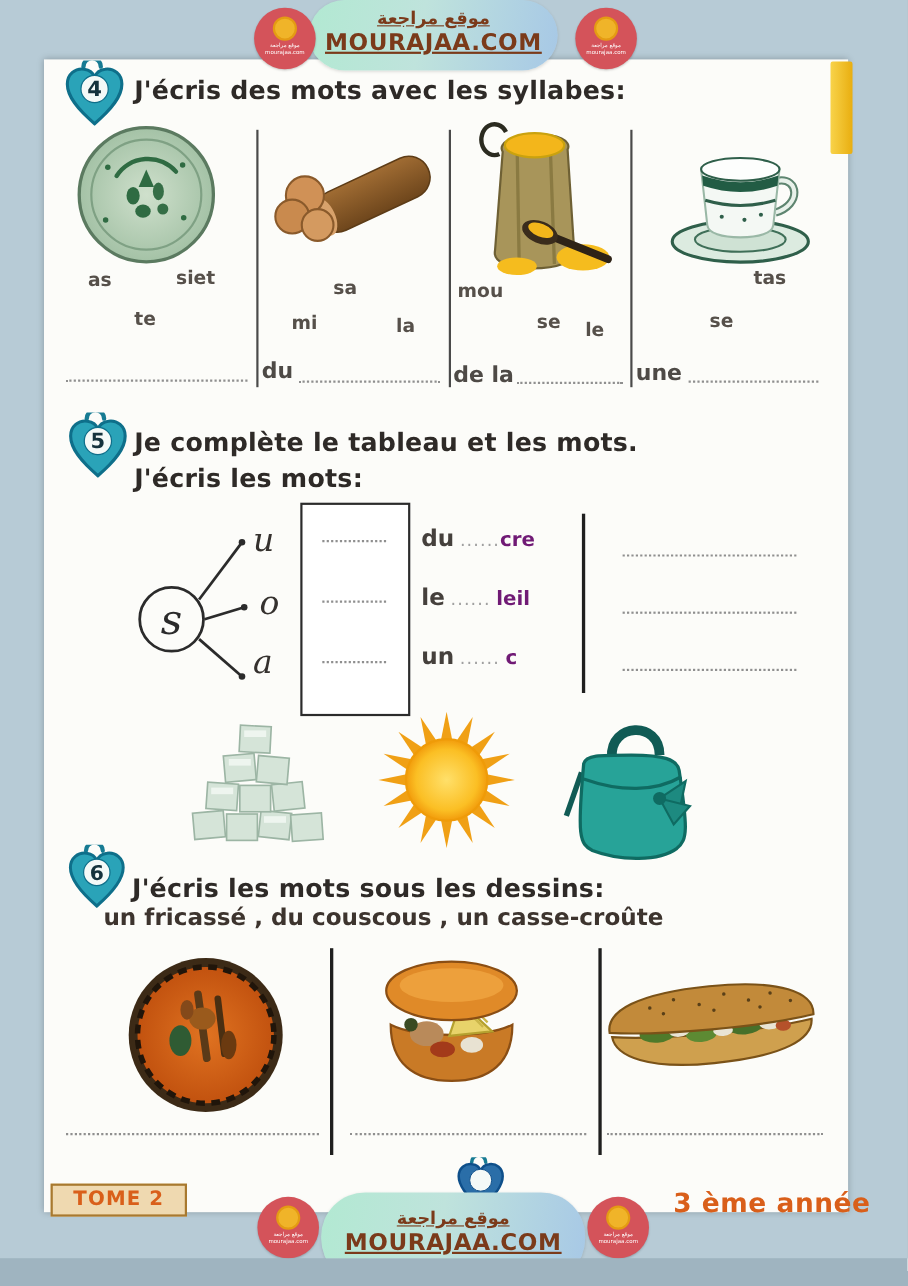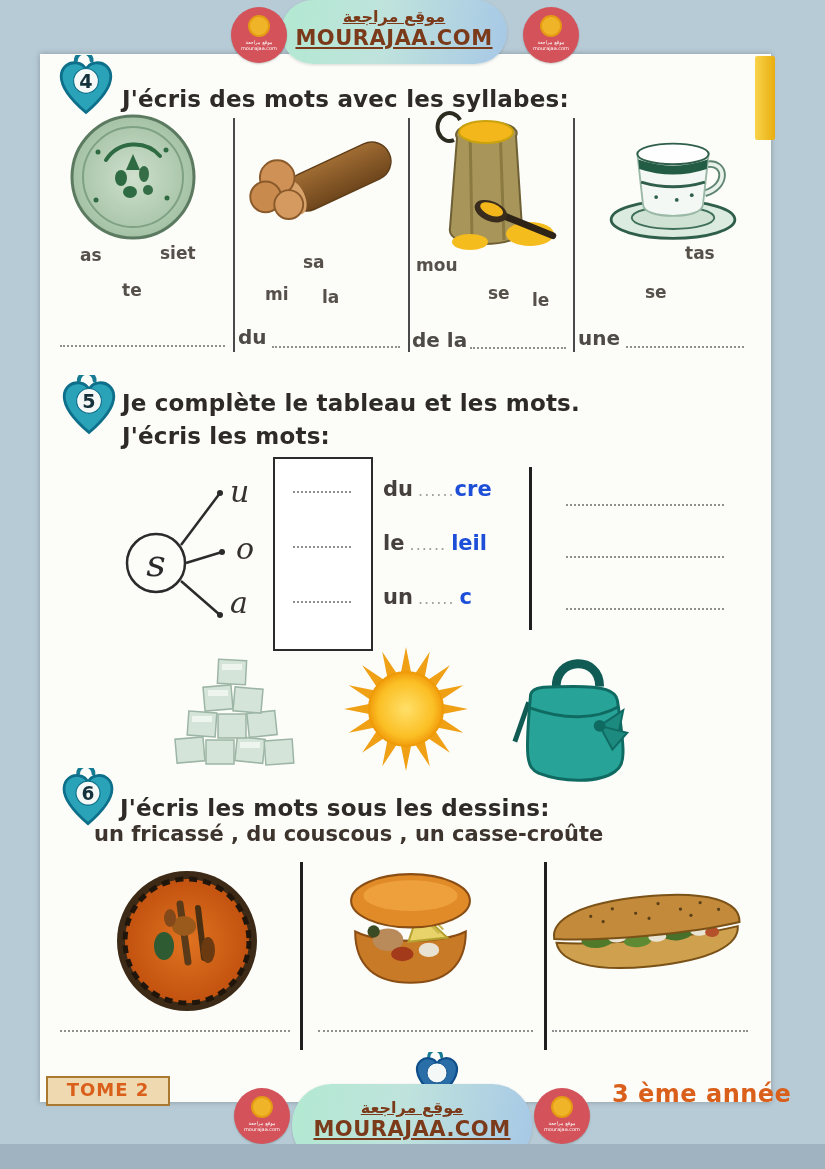--- a/index.html
+++ b/index.html
@@ -28,21 +28,21 @@
   
   .title{font-size:23px;font-weight:700;color:#2e2a27;letter-spacing:.2px;z-index:2;}
   .syll{font-size:17px;font-weight:600;color:#56504a;z-index:2;}
   .prefix{font-size:20px;font-weight:600;color:#4e4a46;z-index:2;}
   .dotline{height:0;border-bottom:2px dotted #8f8f8f;z-index:2;}
   .vline{width:2px;background:#4a4a4a;z-index:2;}
   .vline-dark{width:3px;background:#1f1f1f;z-index:2;}
   .cursive{font-family:"DejaVu Serif",serif;font-style:italic;color:#35312e;z-index:2;}
   .w-prefix{font-size:21px;font-weight:600;color:#45403c;}
   .w-gap{font-size:16px;color:#a0a0a0;letter-spacing:1px;}
-  .w-suffix{font-size:21px;font-weight:600;color:#1d4ed8;}
+  .w-suffix{font-size:18px;font-weight:600;color:#701a75;}
   .sbox{border:2.5px solid #2b2b2b;background:#fff;z-index:2;}
   .tome{font-size:18px;font-weight:bold;color:#d95f1a;background:#efd9b0;
         border:2px solid #a8792f;text-align:center;line-height:24px;
         letter-spacing:1px;z-index:2;}
   .grade{font-size:24px;font-weight:bold;color:#d95f1a;z-index:2;letter-spacing:.5px;}
 </style>
 </head>
 <body>
 
 <div class="canvas">
@@ -64,21 +64,21 @@
     <div class="rb-t">موقع مراجعة</div>
     <div class="rb-t">mourajaa.com</div>
   </div>
 
   <svg class="abs heart" style="left:57px;top:55px;" width="58" height="62" viewBox="0 0 100 110">
     <path d="M32,10 a14,14 0 0 1 28,0" fill="none" stroke="#177b93" stroke-width="7" stroke-linecap="round"></path>
     <path d="M50,102 C22,78 6,58 6,38 C6,22 19,12 33,14 C42,15 48,21 50,27 C52,21 58,15 67,14 C81,12 94,22 94,38 C94,58 78,78 50,102 Z" fill="#2aa3b8" stroke="#0e6f8a" stroke-width="5"></path>
     <circle cx="50" cy="46" r="22" fill="#f4f9f7" stroke="#0e6f8a" stroke-width="2"></circle>
     <text x="50" y="58" text-anchor="middle" font-size="34" font-weight="bold" fill="#15323c">4</text>
   </svg>
-  <div class="abs title" style="left:122px;top:70px;margin-top:16px;">J'écris des mots avec les syllabes:</div>
+  <div class="abs title" style="left:122px;top:70px;">J'écris des mots avec les syllabes:</div>
 
   <div class="abs vline" style="left:233px;top:118px;height:234px;"></div>
   <div class="abs vline" style="left:408px;top:118px;height:234px;"></div>
   <div class="abs vline" style="left:573px;top:118px;height:234px;"></div>
 
   <svg class="abs" style="left:68px;top:112px;z-index:2;" width="130" height="130" viewBox="0 0 130 130">
     <defs>
         <radialGradient id="pg">
           <stop offset="0%" stop-color="#cfe0cc"></stop>
           <stop offset="100%" stop-color="#a4c2a6"></stop>
@@ -141,21 +141,21 @@
       <circle cx="84" cy="83" r="2" fill="#2f5f4a"></circle>
       <circle cx="100" cy="78" r="2" fill="#2f5f4a"></circle>
   </svg>
 
   <span class="abs syll" style="left:80px;top:245px;">as</span>
   <span class="abs syll" style="left:160px;top:243px;">siet</span>
   <span class="abs syll" style="left:122px;top:280px;">te</span>
 
   <span class="abs syll" style="left:303px;top:252px;">sa</span>
   <span class="abs syll" style="left:265px;top:284px;">mi</span>
-  <span class="abs syll" style="left:322px;top:287px;">la</span>
+  <span class="abs syll" style="left:360px;top:287px;">la</span>
 
   <span class="abs syll" style="left:416px;top:255px;">mou</span>
   <span class="abs syll" style="left:488px;top:283px;">se</span>
   <span class="abs syll" style="left:532px;top:290px;">le</span>
 
   <span class="abs syll" style="left:685px;top:243px;">tas</span>
   <span class="abs syll" style="left:645px;top:282px;">se</span>
 
   <div class="abs dotline" style="left:60px;top:345px;width:165px;"></div>
   <span class="abs prefix" style="left:238px;top:325px;">du</span>

